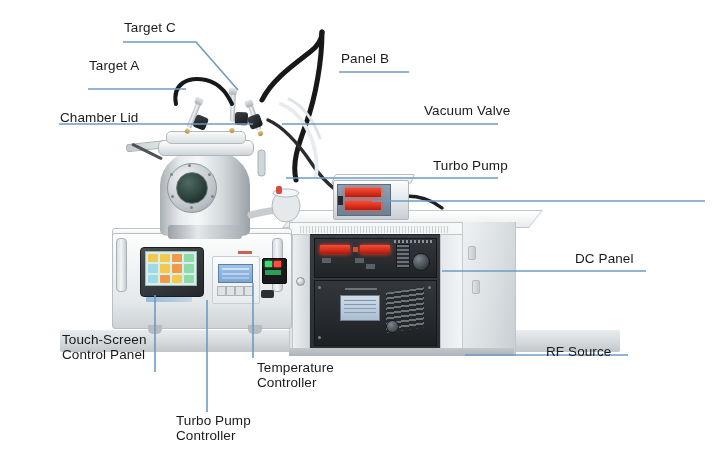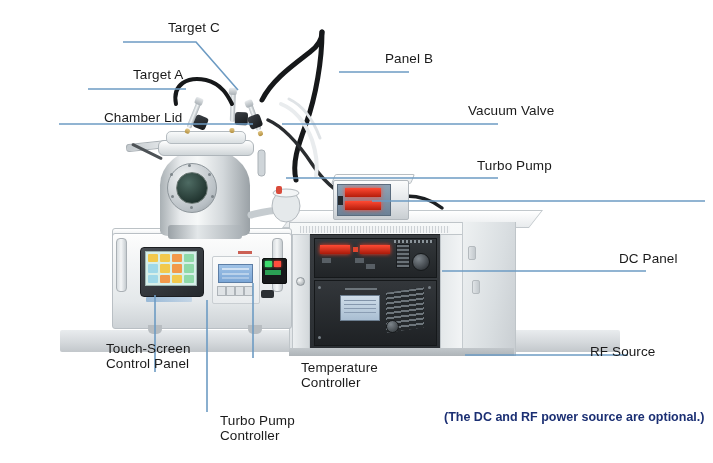--- a/index.html
+++ b/index.html
@@ -285,21 +285,21 @@
   .rf-dot-a { left: 318px; top: 286px; width: 3px; height: 3px; border-radius:50%; background:#777f85;}
   .rf-dot-b { left: 318px; top: 336px; width: 3px; height: 3px; border-radius:50%; background:#777f85;}
   .rf-dot-c { left: 428px; top: 286px; width: 3px; height: 3px; border-radius:50%; background:#777f85;}
 
   .cab-handle-1 { left: 468px; top: 246px; width: 6px; height: 12px;
     background: linear-gradient(90deg,#dfe3e6,#c3c9cd); border:1px solid #b4babe; border-radius:2px;}
   .cab-handle-2 { left: 472px; top: 280px; width: 6px; height: 12px;
     background: linear-gradient(90deg,#dfe3e6,#c3c9cd); border:1px solid #b4babe; border-radius:2px;}
 
   
-  #annots { position:absolute; inset:0;margin-left:44px; }
+  #annots { position:absolute; inset:0; }
   .lbl {
     position: absolute;
     font-family: "Liberation Sans", sans-serif;
     font-size: 13.5px;
     color: #1a1a1a;
     white-space: pre;
     line-height: 15px;
     letter-spacing: .1px;
   }
   .note {
@@ -476,40 +476,39 @@
 
       <path d="M207 300 L207 412"></path>
 
       <path d="M253 283 L253 358"></path>
     </g>
   </svg>
 
   <div id="annots">
     <div class="lbl" style="left:124px; top:20px">Target C</div>
 
-    <div class="lbl" style="left:89px; top:67px">Target A</div>
+    <div class="lbl" style="left:89px; top:58px">Target A</div>
 
     <div class="lbl" style="left:60px; top:110px">Chamber Lid</div>
 
     <div class="lbl" style="left:341px; top:51px">Panel B</div>
 
     <div class="lbl" style="left:424px; top:103px">Vacuum Valve</div>
 
     <div class="lbl" style="left:433px; top:158px">Turbo Pump</div>
 
 
     <div class="lbl" style="left:575px; top:251px">DC Panel</div>
 
     <div class="lbl" style="left:546px; top:344px">RF Source</div>
 
-    <div class="lbl" style="left:62px; top:341px">Touch-Screen
+    <div class="lbl" style="left:62px; top:332px">Touch-Screen
 Control Panel</div>
 
     <div class="lbl" style="left:176px; top:413px">Turbo Pump
 Controller</div>
 
     <div class="lbl" style="left:257px; top:360px">Temperature
 Controller</div>
 
-    <div class="note" style="left:400px; top:410px; color:#1b2f73">(The DC and RF power source are optional.)</div>
   </div>
 
 </div>
 
 </body></html>

